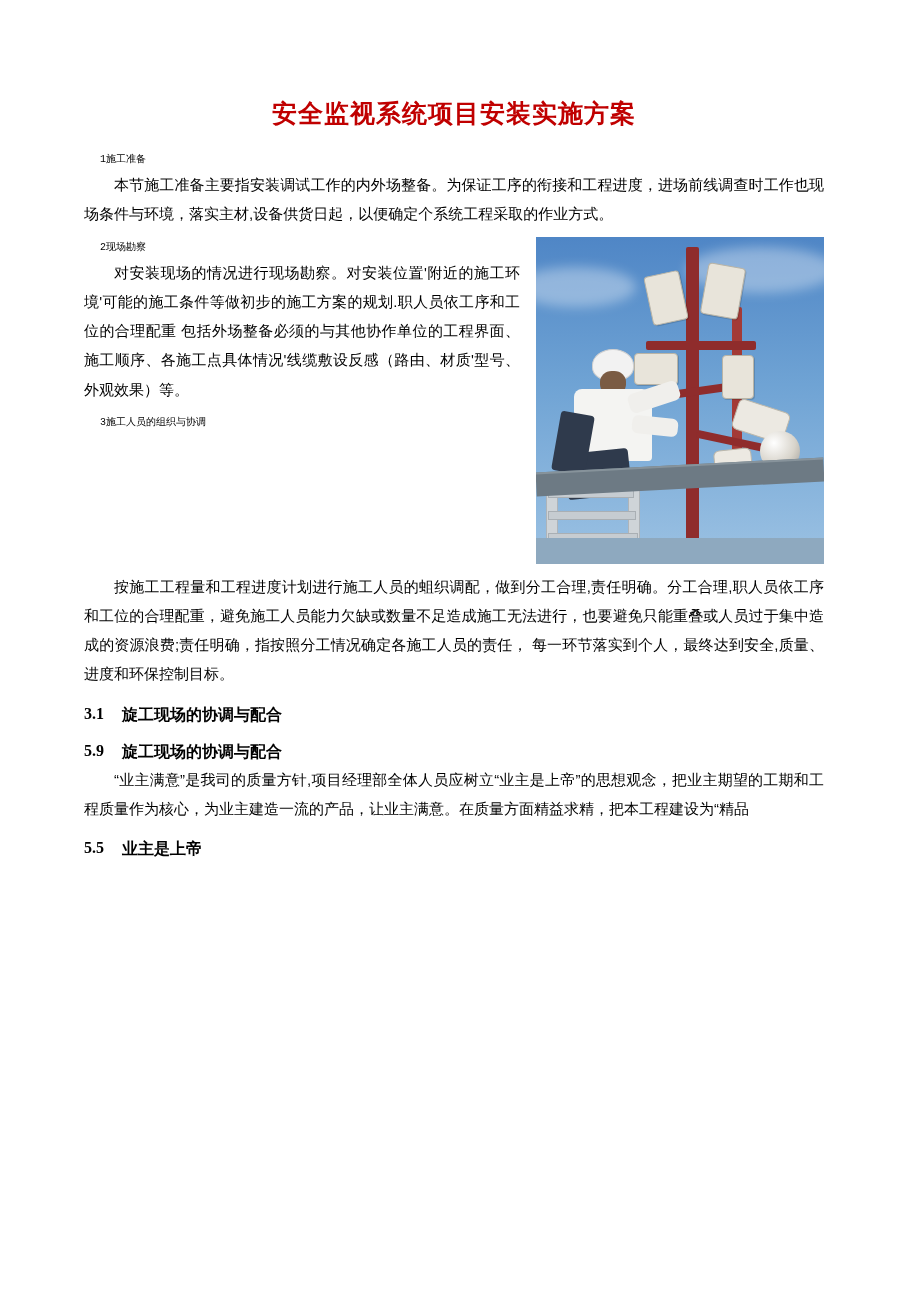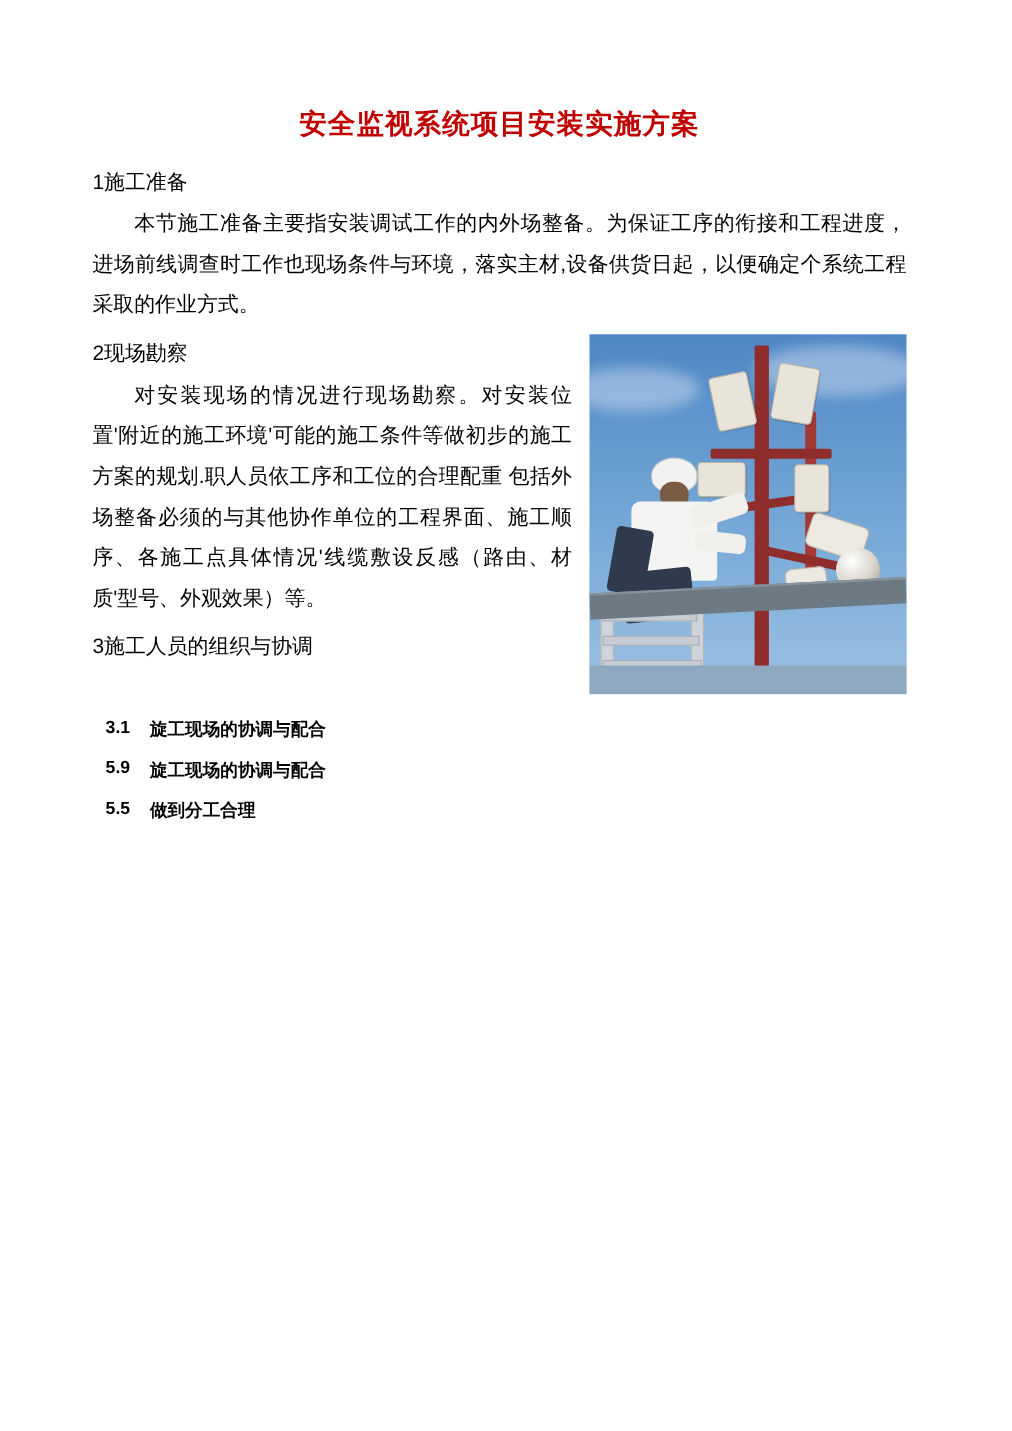--- a/index.html
+++ b/index.html
@@ -24,37 +24,39 @@
   .doc-title {
     text-align: center;
     font-size: 25px;
     font-weight: bold;
     color: #c00000;
     letter-spacing: 1px;
     margin: 0 0 20px 0;
     line-height: 1.4;
   }
   .heading {
-    font-size: 19px;
+    font-size: 10px;
     line-height: 1.7;
-    margin: 10px 0 2px 0;
+    margin: 10px 0 2px 16px;
     font-weight: normal;
+    font-family: Liberation Mono, monospace;
   }
   .heading-num {
     font-size: 16px;
     font-weight: bold;
-    margin: 16px 0 2px 12px;
+    margin: 16px 0 2px 0;
     display: flex;
     gap: 18px;
+    font-family: Liberation Serif, serif;
   }
   .heading-num .h-label {
     font-weight: bold;
   }
   .para {
-    font-size: 19px;
+    font-size: 15px;
     line-height: 1.95;
     text-align: justify;
     text-justify: inter-ideograph;
     margin: 0 0 4px 0;
     text-indent: 2em;
   }
   
   .figure {
     float: right;
     width: 288px;
@@ -200,30 +202,32 @@
     <div class="ladder-step" style="left:12px; top:296px; width:88px; height:7px;"></div>
 
     <div class="beam" style="left:0px; top:228px; width:288px; height:22px; transform:rotate(-3deg);"></div>
     <div class="fig-base"></div>
   </div>
 
   <div class="heading">2现场勘察</div>
   <p class="para">对安装现场的情况进行现场勘察。对安装位置'附近的施工环境'可能的施工条件等做初步的施工方案的规划.职人员依工序和工位的合理配重 包括外场整备必须的与其他协作单位的工程界面、施工顺序、各施工点具体情况'线缆敷设反感（路由、材质'型号、外观效果）等。</p>
 
   <div class="heading clearfix">3施工人员的组织与协调</div>
+  <p class="para">按施工工程量和工程进度计划进行施工人员的蛆织调配，做到分工合理,责任明确。分工合理,职人员依工序和工位的合理配重，避免施工人员能力欠缺或数量不足造成施工无法进行，也要避免只能重叠或人员过于集中造成的资源浪费;责任明确，指按照分工情况确定各施工人员的责任， 每一环节落实到个人，最终达到安全,质量、进度和环保控制目标。</p>
 
   <div class="heading-num">
     <span class="h-label">3.1</span>
     <span class="h-label">旋工现场的协调与配合</span>
   </div>
 
 
   <div class="heading-num">
     <span class="h-label">5.9</span>
     <span class="h-label">旋工现场的协调与配合</span>
   </div>
+  <p class="para">“业主满意”是我司的质量方针,项目经理部全体人员应树立“业主是上帝”的思想观念，把业主期望的工期和工程质量作为核心，为业主建造一流的产品，让业主满意。在质量方面精益求精，把本工程建设为“精品</p>
 
   <div class="heading-num">
     <span class="h-label">5.5</span>
-    <span class="h-label">做到分工合理</span>
+    <span class="h-label">业主是上帝</span>
   </div>
 
 </div>
 
 </body></html>

